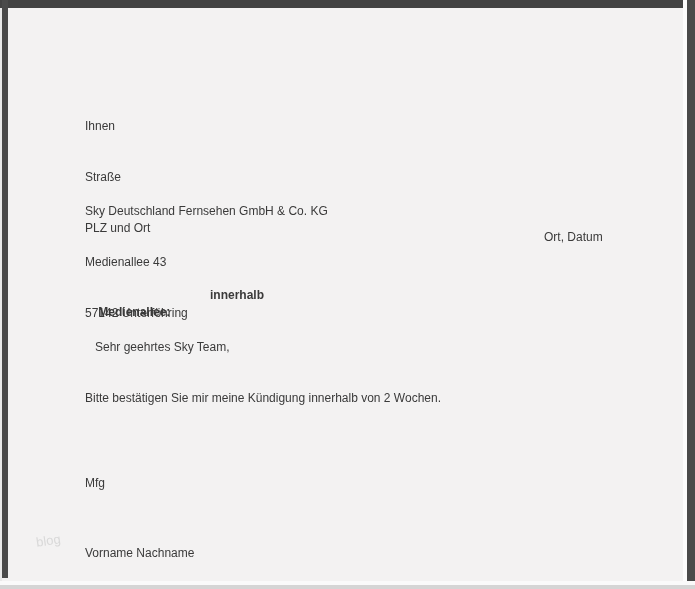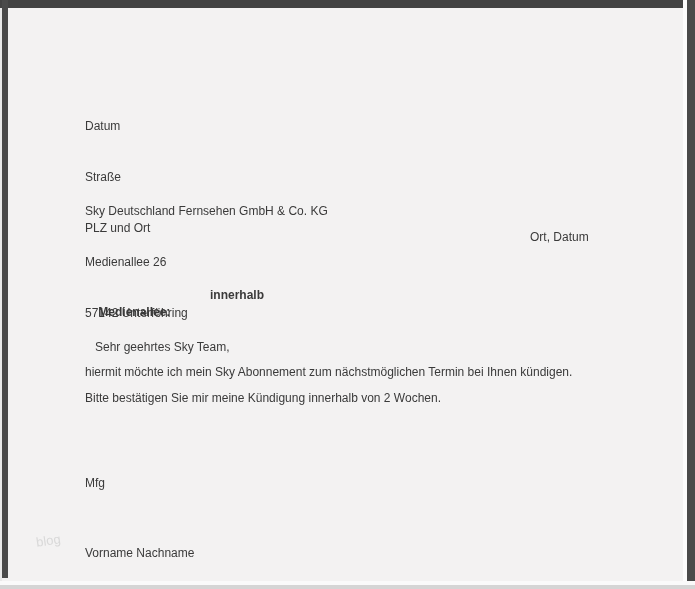--- a/index.html
+++ b/index.html
@@ -28,21 +28,21 @@
 
   
   .txt {
     position: absolute;
     font-size: 12px;
     line-height: 17px;
     white-space: pre;
   }
   .block-sender    { left: 85px; top: 84px; }
   .block-recipient { left: 85px; top: 169px; }
-  .date-line       { left: 530px; top: 229px; }
+  .date-line       { left: 544px; top: 229px; }
   .row-customer    { left: 85px; top: 287px; font-weight: bold; }
   .row-customer .cust-value { position: absolute; left: 125px; top: 0; }
   .salutation      { left: 95px; top: 339px; }
   .body-line-1     { left: 85px; top: 364px; }
   .body-line-2     { left: 85px; top: 390px; }
   .closing         { left: 85px; top: 467px; margin-top: 8px; }
   .signature       { left: 85px; top: 545px; text-align: center; }
   .watermark {
     left: 36px; top: 532px;
     font-size: 13px;
@@ -57,41 +57,40 @@
 
   <div class="edge edge-left-light"></div>
   <div class="edge edge-top"></div>
   <div class="edge edge-left"></div>
   <div class="edge edge-right-white"></div>
   <div class="edge edge-right"></div>
   <div class="edge edge-bottom-white"></div>
   <div class="edge edge-bottom-gray"></div>
 
   <div class="txt block-sender">
-    <div>Datum</div>
+    <div>Ihnen</div>
     <div>Straße</div>
     <div>PLZ und Ort</div>
   </div>
 
   <div class="txt block-recipient">
     <div>Sky Deutschland Fernsehen GmbH &amp; Co. KG</div>
-    <div>Medienallee 26</div>
+    <div>Medienallee 43</div>
     <div>57142 Unterföhring</div>
   </div>
 
   <div class="txt date-line">Ort, Datum</div>
 
   <div class="txt row-customer">
     <span>Medienallee:</span>
     <span class="cust-value">innerhalb</span>
   </div>
 
   <div class="txt salutation">Sehr geehrtes Sky Team,</div>
 
-  <div class="txt body-line-1">hiermit möchte ich mein Sky Abonnement zum nächstmöglichen Termin bei Ihnen kündigen.</div>
   <div class="txt body-line-2">Bitte bestätigen Sie mir meine Kündigung innerhalb von 2 Wochen.</div>
 
   <div class="txt closing">Mfg</div>
 
   <div class="txt watermark">blog</div>
 
   <div class="txt signature">Vorname Nachname</div>
 
 </div>
 

